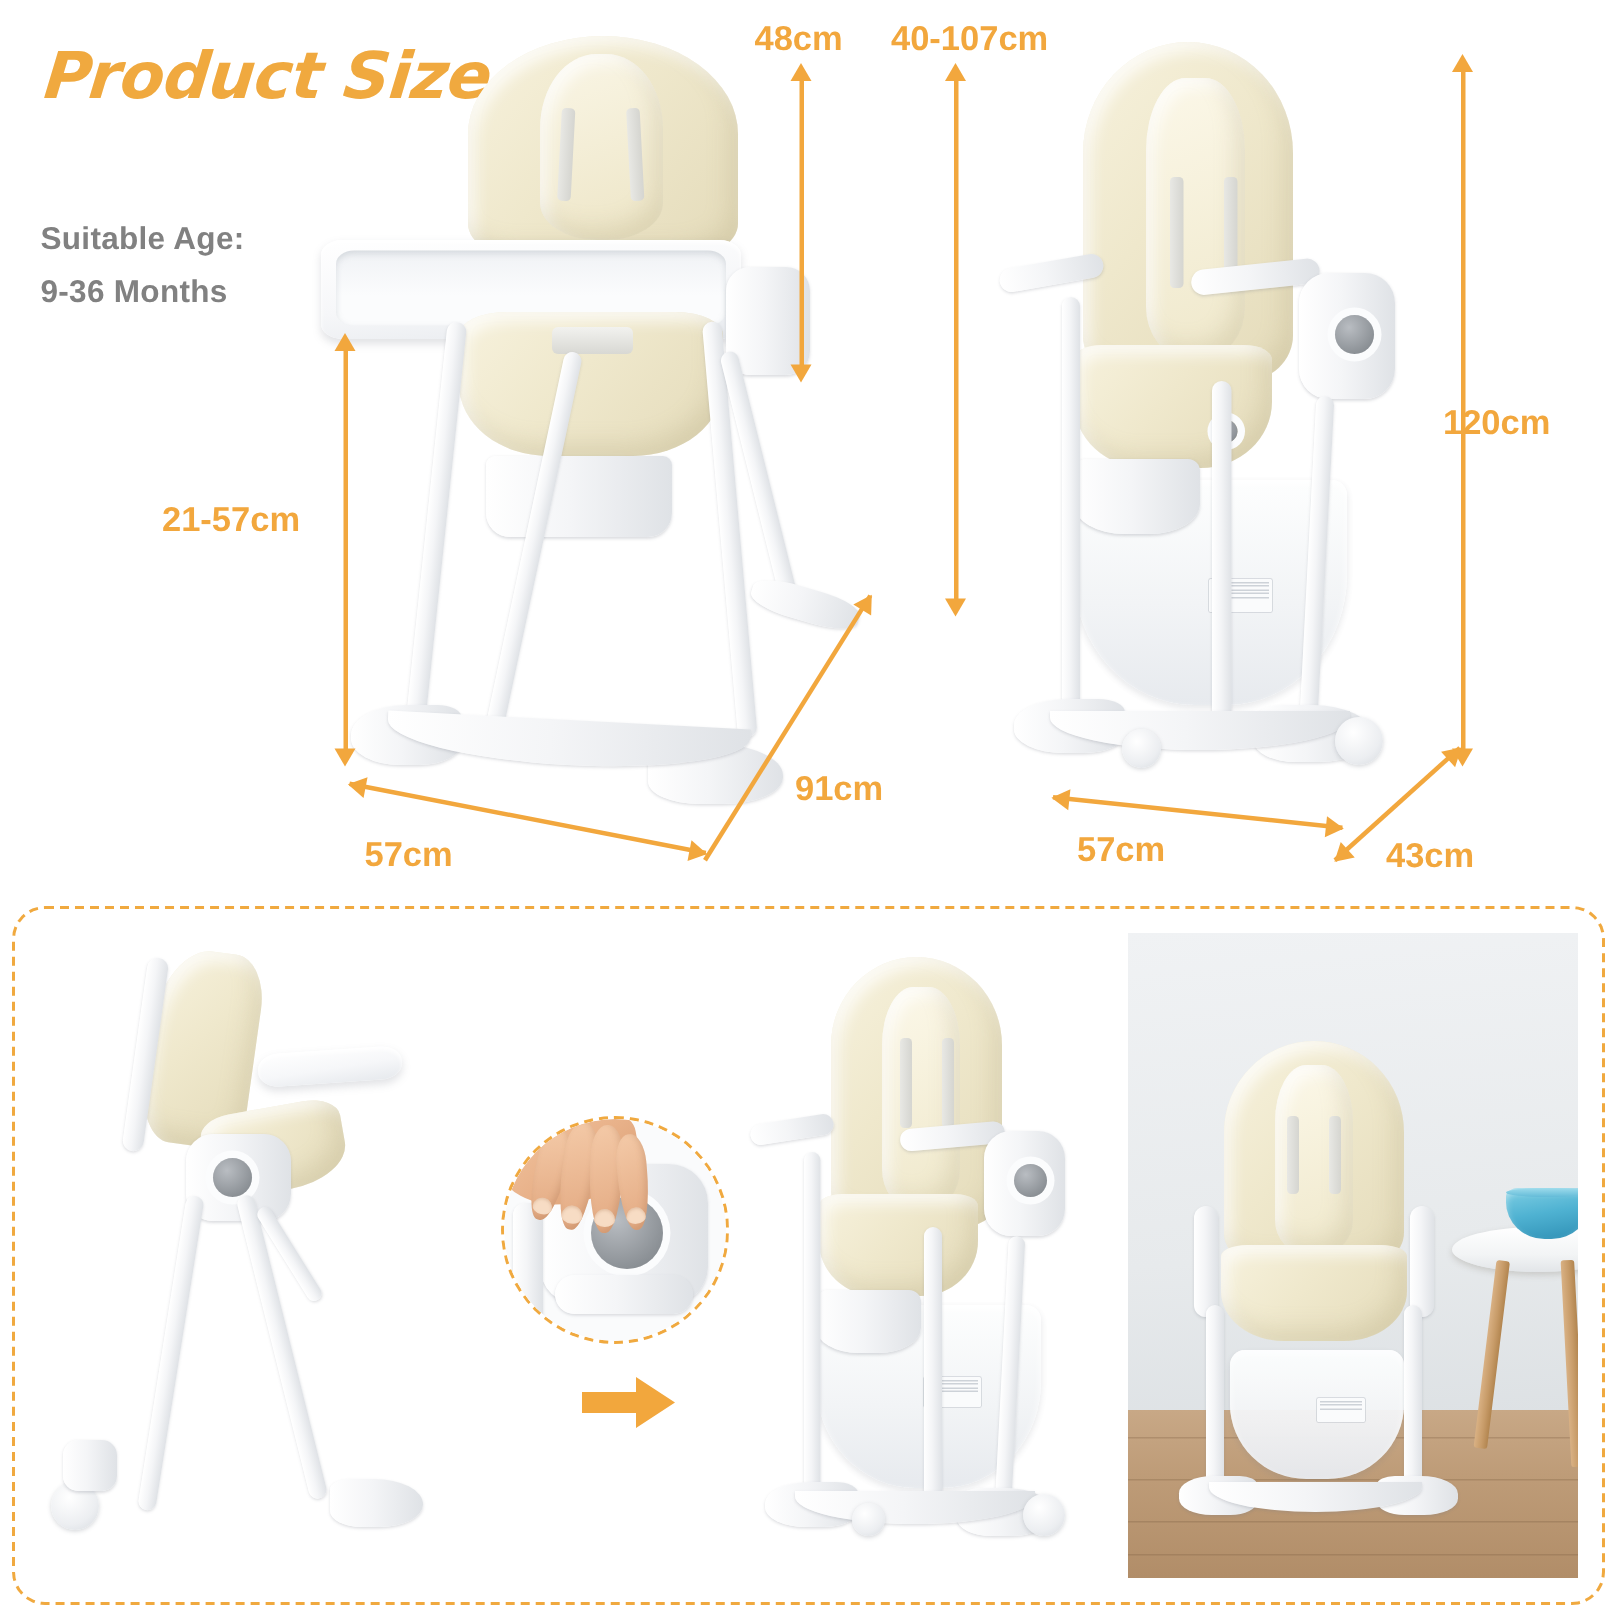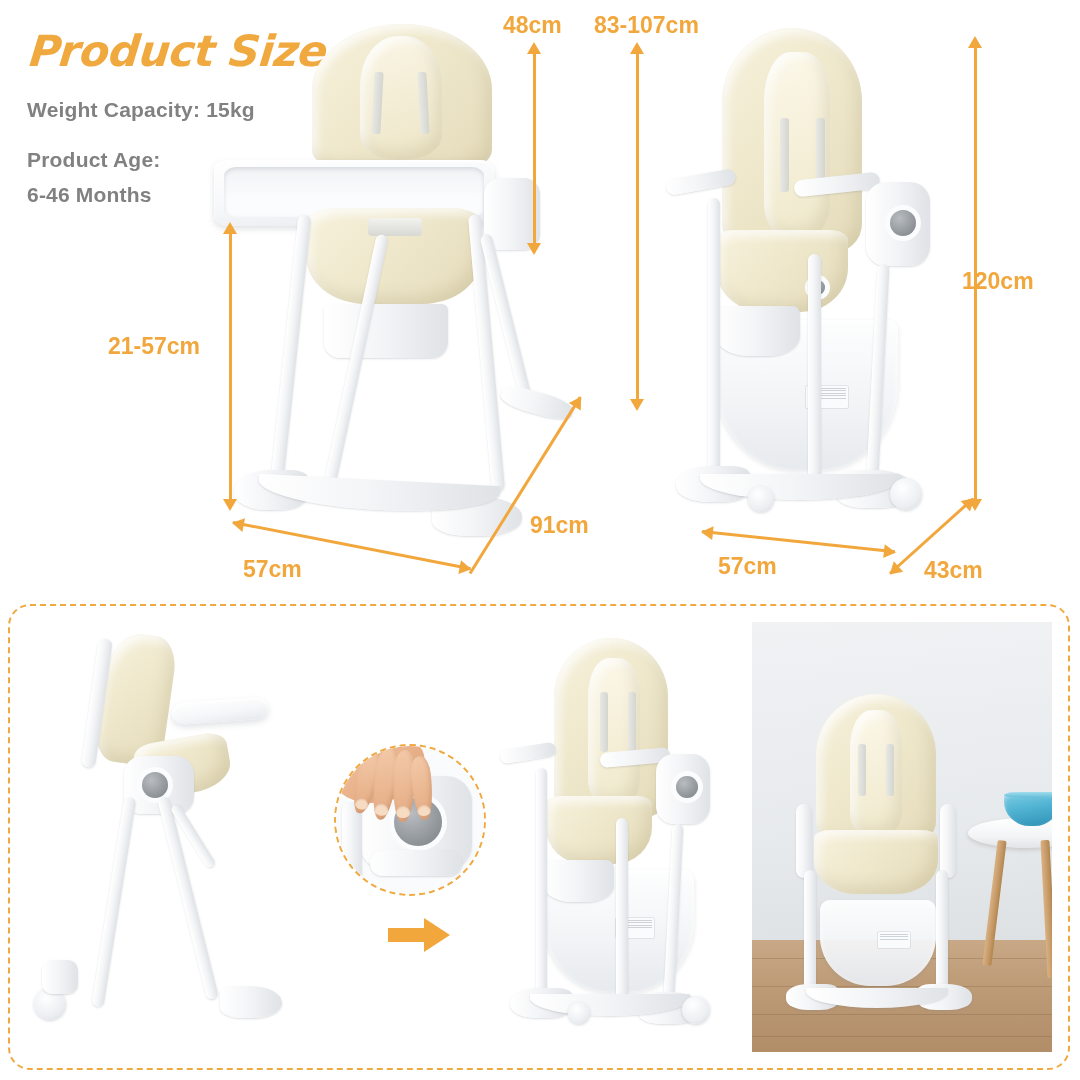--- a/index.html
+++ b/index.html
@@ -184,23 +184,22 @@
     border-radius:50%;
     background:linear-gradient(180deg,#9EDCEC,#63BBD8);
   }
 </style>
 </head>
 <body>
 
 <div class="page">
 
   <div class="title">Product Size</div>
-  <div class="spec spec-weight">Weight Capacity: 15kg</div>
-  <div class="spec spec-age1">Product Age:</div>
-  <div class="spec spec-age2">6-46 Months</div>
+  <div class="spec spec-age1">Suitable Age:</div>
+  <div class="spec spec-age2">9-36 Months</div>
 
   <div class="photo" style="left:200px;top:18px;width:400px;height:520px;">
 
     <div class="cushion" style="left:112px;top:6px;width:180px;height:148px;border-radius:52% 52% 22% 22%/46% 46% 16% 16%;"></div>
     <div class="cushion" style="left:160px;top:18px;width:82px;height:124px;border-radius:46%/40% 40% 20% 20%;
                 background:linear-gradient(160deg,#FAF6E6,#EDE5C6);"></div>
     <div class="strap" style="left:173px;top:54px;width:9px;height:62px;transform:rotate(3deg);"></div>
     <div class="strap" style="left:219px;top:54px;width:9px;height:62px;transform:rotate(-3deg);"></div>
 
     <div class="tray" style="left:14px;top:142px;width:280px;height:66px;">
@@ -229,21 +228,21 @@
     <div class="frame" style="left:300px;top:374px;width:74px;height:22px;border-radius:40%;transform:rotate(16deg);"></div>
   </div>
 
   <div class="dim d-48">48cm</div>
   <div class="arrow" style="left:534px;top:42px;">
     <div class="ahead-up" style="left:-7px;top:0;"></div>
     <div class="vline" style="left:-1px;top:11px;height:196px;"></div>
     <div class="ahead-down" style="left:-7px;top:201px;"></div>
   </div>
 
-  <div class="dim d-83107">83-107cm</div>
+  <div class="dim d-83107">40-107cm</div>
   <div class="arrow" style="left:637px;top:42px;">
     <div class="ahead-up" style="left:-7px;top:0;"></div>
     <div class="vline" style="left:-1px;top:11px;height:352px;"></div>
     <div class="ahead-down" style="left:-7px;top:357px;"></div>
   </div>
 
   <div class="dim d-3357">21-57cm</div>
   <div class="arrow" style="left:230px;top:222px;">
     <div class="ahead-up" style="left:-7px;top:0;"></div>
     <div class="vline" style="left:-1px;top:11px;height:272px;"></div>

